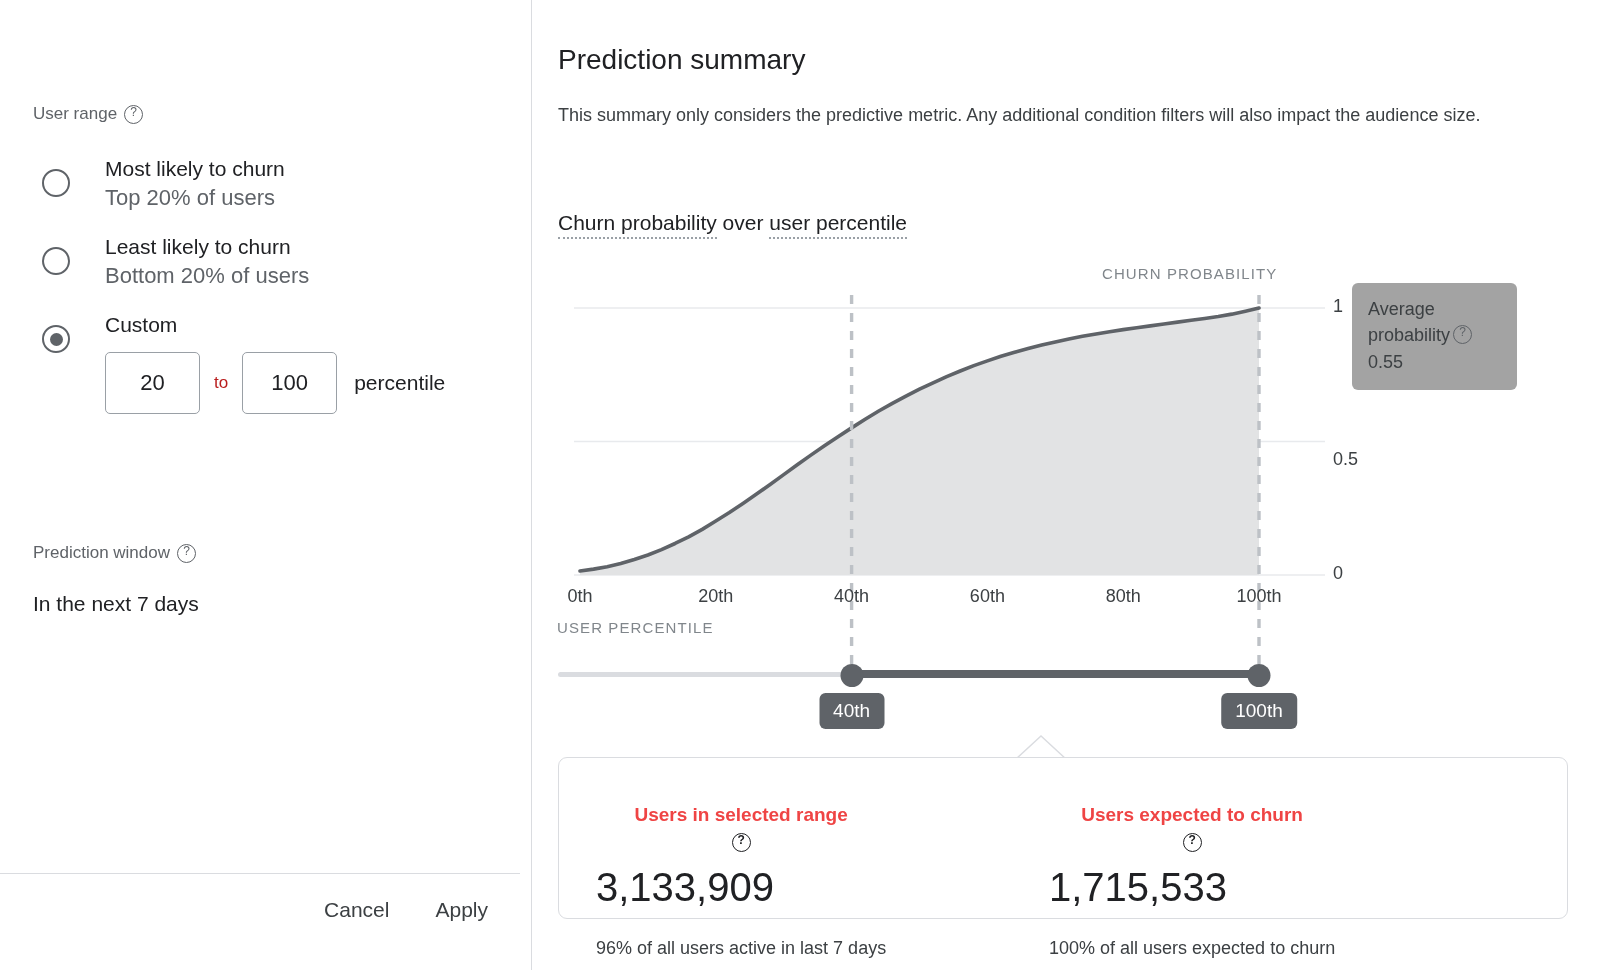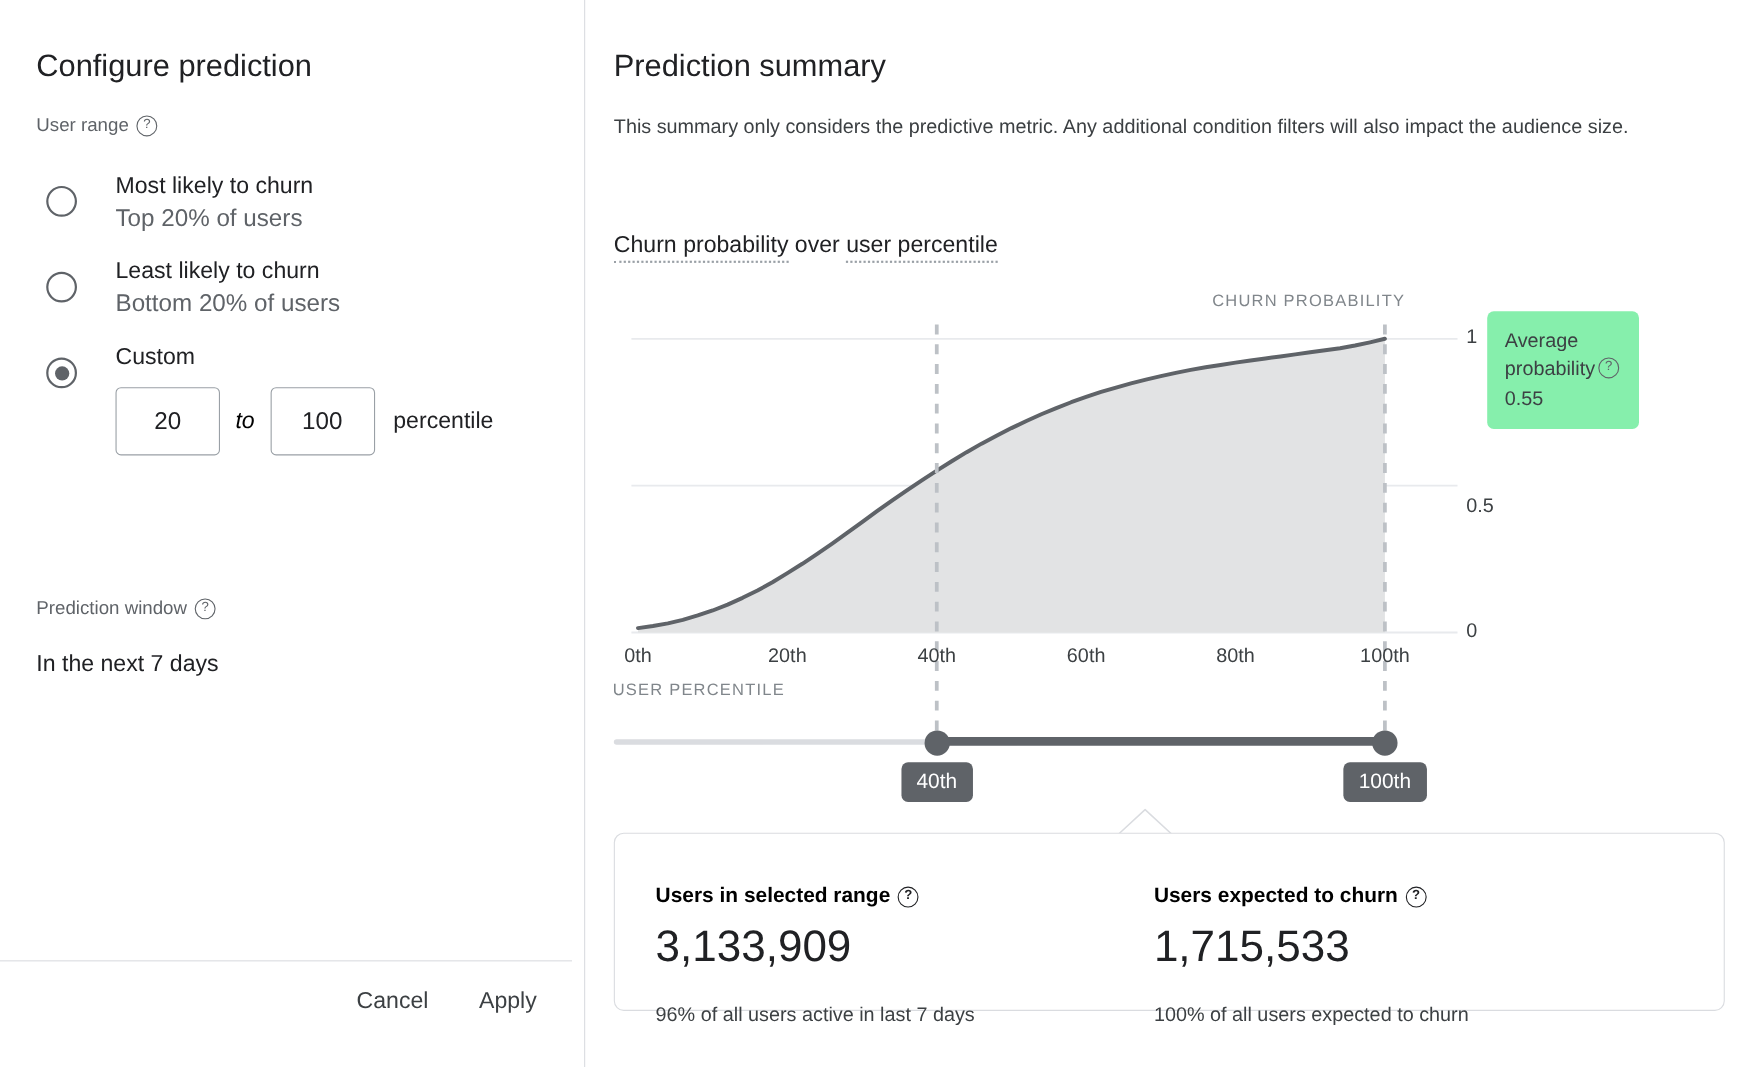--- a/index.html
+++ b/index.html
@@ -49,21 +49,21 @@
   .radio-sub{font-size:22px;color:#5f6368;line-height:26px;margin-top:3px;}
 
   .range-inputs{
     margin-left:63px;margin-top:14px;display:flex;align-items:center;gap:0;
   }
   .num-box{
     width:95px;height:62px;border:1.4px solid #9aa0a6;border-radius:5px;
     box-sizing:border-box;display:flex;align-items:center;justify-content:center;
     font-size:22px;color:#202124;background:#fff;
   }
-  .to-word{font-size:21px;color:#000000;margin:0 14px;font-style:italic;}
+  .to-word{font-size:17px;color:#b91c1c;margin:0 14px;}
   .percentile-word{font-size:21px;color:#202124;margin-left:17px;}
 
   .pw-label{
     position:absolute;left:33px;top:543px;
     font-size:17px;color:#5f6368;display:flex;align-items:center;gap:7px;
   }
   .pw-value{position:absolute;left:33px;top:592px;font-size:21px;color:#202124;}
 
   .footer-divider{position:absolute;left:0;top:873px;width:520px;height:1px;background:#dadce0;}
   .footer-actions{position:absolute;right:32px;top:890px;display:flex;gap:22px;align-items:center;}
@@ -86,22 +86,22 @@
   .chart-zone{position:absolute;left:0;top:0;width:1068px;height:970px;pointer-events:none;}
   .axis-title-y{
     position:absolute;left:570px;top:265px;font-size:15px;color:#80868b;
     letter-spacing:1.1px;white-space:nowrap;
   }
   .axis-title-x{
     position:absolute;left:25px;top:619px;font-size:15px;color:#80868b;
     letter-spacing:1.1px;white-space:nowrap;
   }
   .avg-box{
-    position:absolute;left:820px;top:283px;width:138px;padding:13px 16px 17px 16px;
-    background:#86efac;border-radius:6px;box-sizing:border-box;
+    position:absolute;left:820px;top:283px;width:165px;padding:13px 16px 17px 16px;
+    background:#a3a3a3;border-radius:6px;box-sizing:border-box;
   }
   .avg-label{font-size:18px;color:#3c4043;line-height:26px;}
   .avg-value{font-size:18px;color:#3c4043;margin-top:4px;}
   .avg-help{display:inline-block;vertical-align:-3px;margin-left:3px;}
 
   .ytick{position:absolute;font-size:18px;color:#3c4043;}
   .xtick{position:absolute;font-size:18px;color:#3c4043;transform:translateX(-50%);white-space:nowrap;}
 
   
   .slider-wrap{position:absolute;left:26px;top:665px;width:700px;height:20px;}
@@ -118,34 +118,33 @@
   }
 
   
   .stats-card{
     position:absolute;left:26px;top:22px;width:1010px;height:162px;
     border:1.4px solid #dadce0;border-radius:9px;box-sizing:border-box;background:#fff;
   }
   .stats-card-host{position:absolute;left:0;top:735px;width:1068px;height:210px;}
   .notch{position:absolute;left:483px;top:0;width:52px;height:26px;}
   .stat-col{position:absolute;top:46px;}
-  .stat-head{font-size:19px;color:#000000;font-weight:bold;display:flex;align-items:center;gap:7px;}
+  .stat-head{font-size:19px;color:#ef4444;font-weight:bold;display:flex;align-items:center;gap:7px;flex-direction:column;}
   .stat-head .help-icon{border-color:#202124;}
   .stat-head .help-icon::after{color:#202124;}
   .stat-value{font-size:40px;color:#202124;margin-top:13px;letter-spacing:0px;}
   .stat-sub{font-size:18px;color:#3c4043;margin-top:28px;}
 </style>
 </head>
 <body>
 
 <div id="root">
 
   <div class="left-panel">
 
-    <div class="panel-title">Configure prediction</div>
 
     <div class="field-label">
       <span>User range</span>
       <span class="help-icon"></span>
     </div>
 
     <div class="radio-group">
 
       <div class="radio-row">
         <span class="radio-mark"></span>

